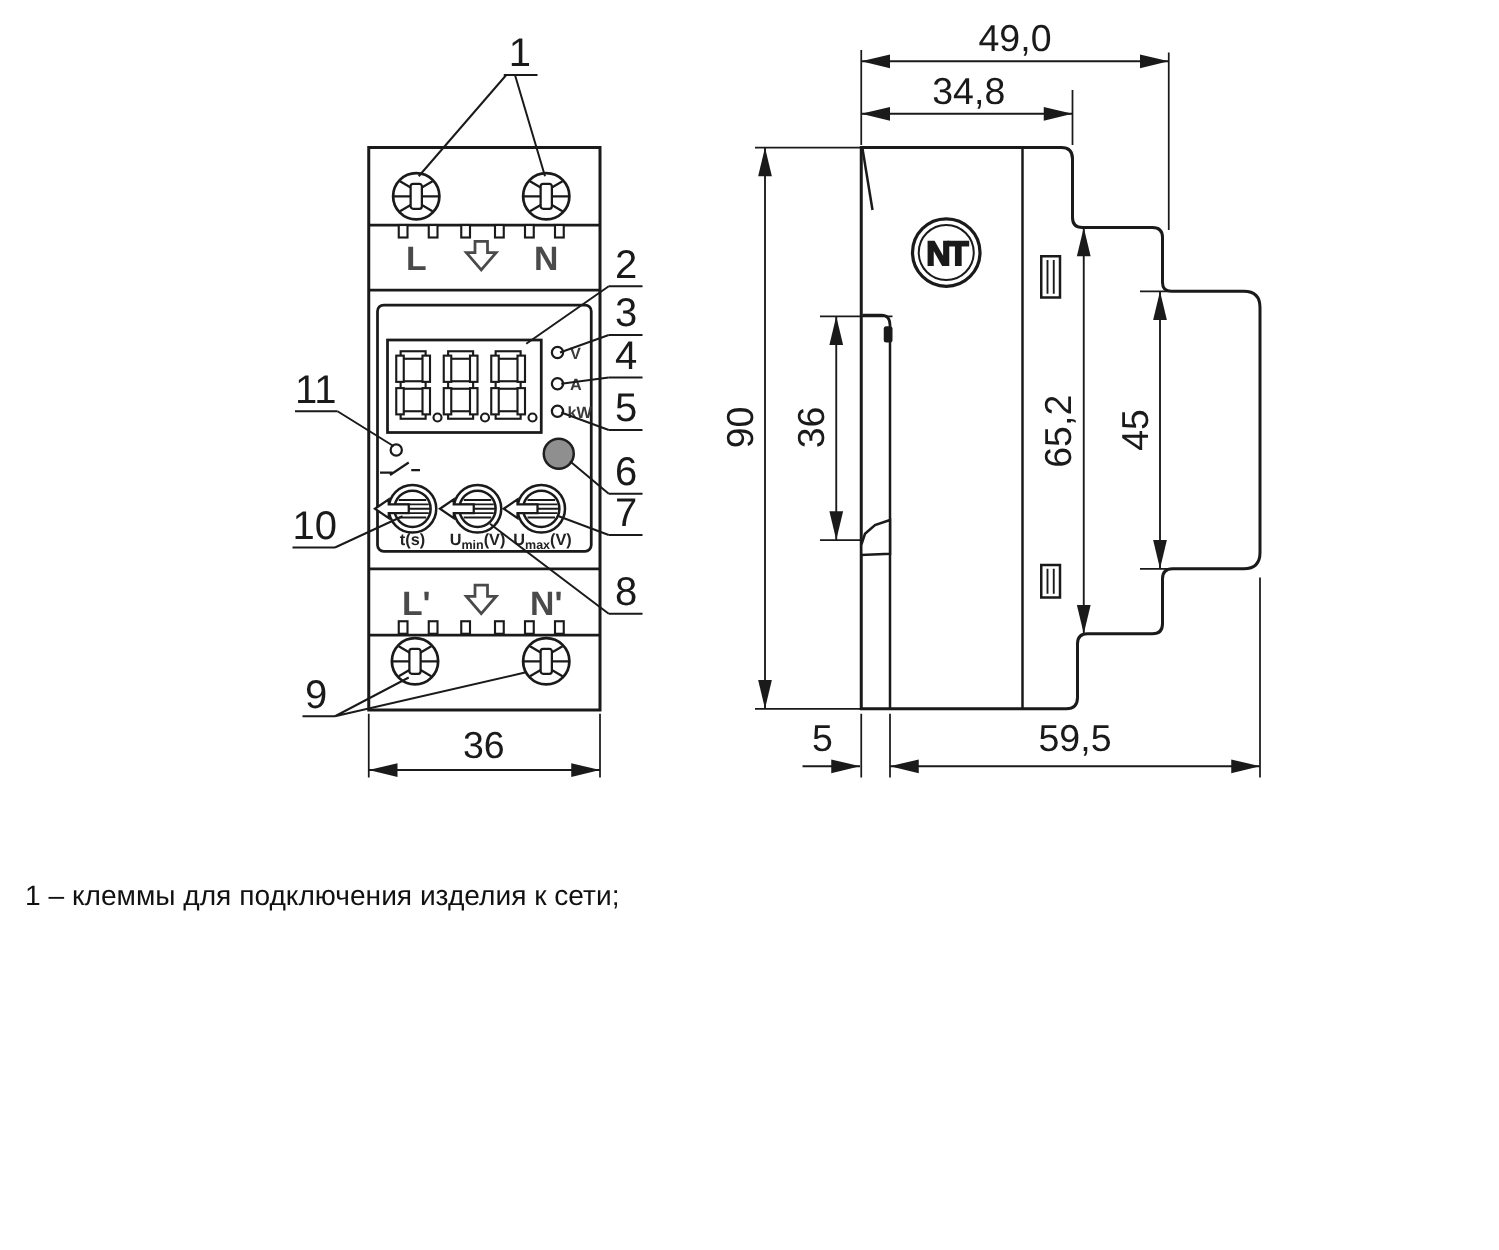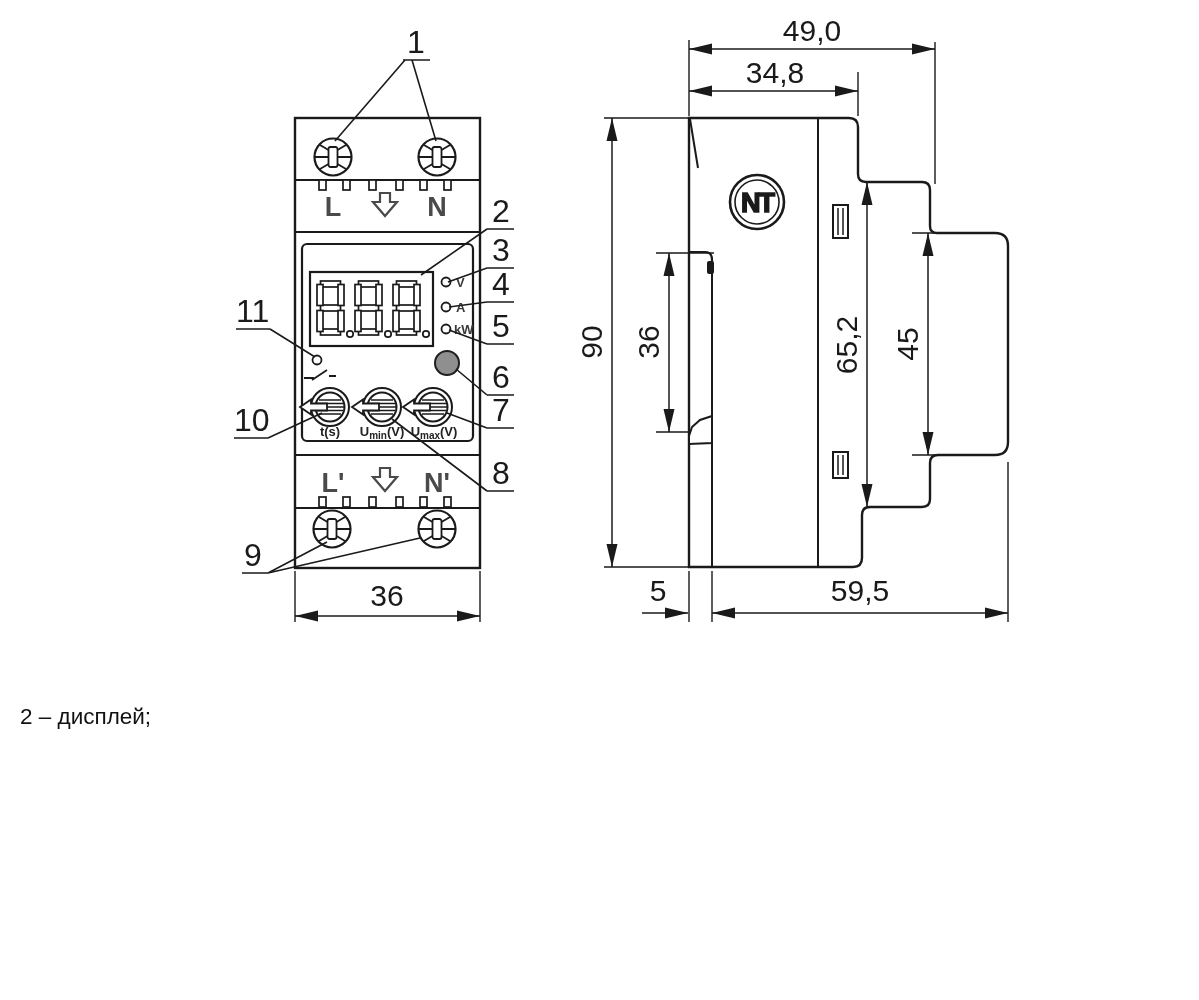--- a/index.html
+++ b/index.html
@@ -191,21 +191,21 @@
     <text x="602" y="342" text-anchor="middle" transform="rotate(-90 602 342)" class="dimtxt">90</text>
     <text x="659" y="342" text-anchor="middle" transform="rotate(-90 659 342)" class="dimtxt">36</text>
     <text x="857" y="345" text-anchor="middle" transform="rotate(-90 857 345)" class="dimtxt">65,2</text>
     <text x="918" y="344" text-anchor="middle" transform="rotate(-90 918 344)" class="dimtxt">45</text>
     <text x="658" y="601" text-anchor="middle" class="dimtxt">5</text>
     <text x="860" y="601" text-anchor="middle" class="dimtxt">59,5</text>
   </g>
 </svg>
 
 <div id="legend">
-  <div class="lrow"><span>2</span><span> – дисплей;</span></div>
+  <div class="lrow"><span>1</span><span> – клеммы для подключения изделия к сети;</span></div>
   
   
   
   
   
   
   
 </div>
 
 </body></html>

